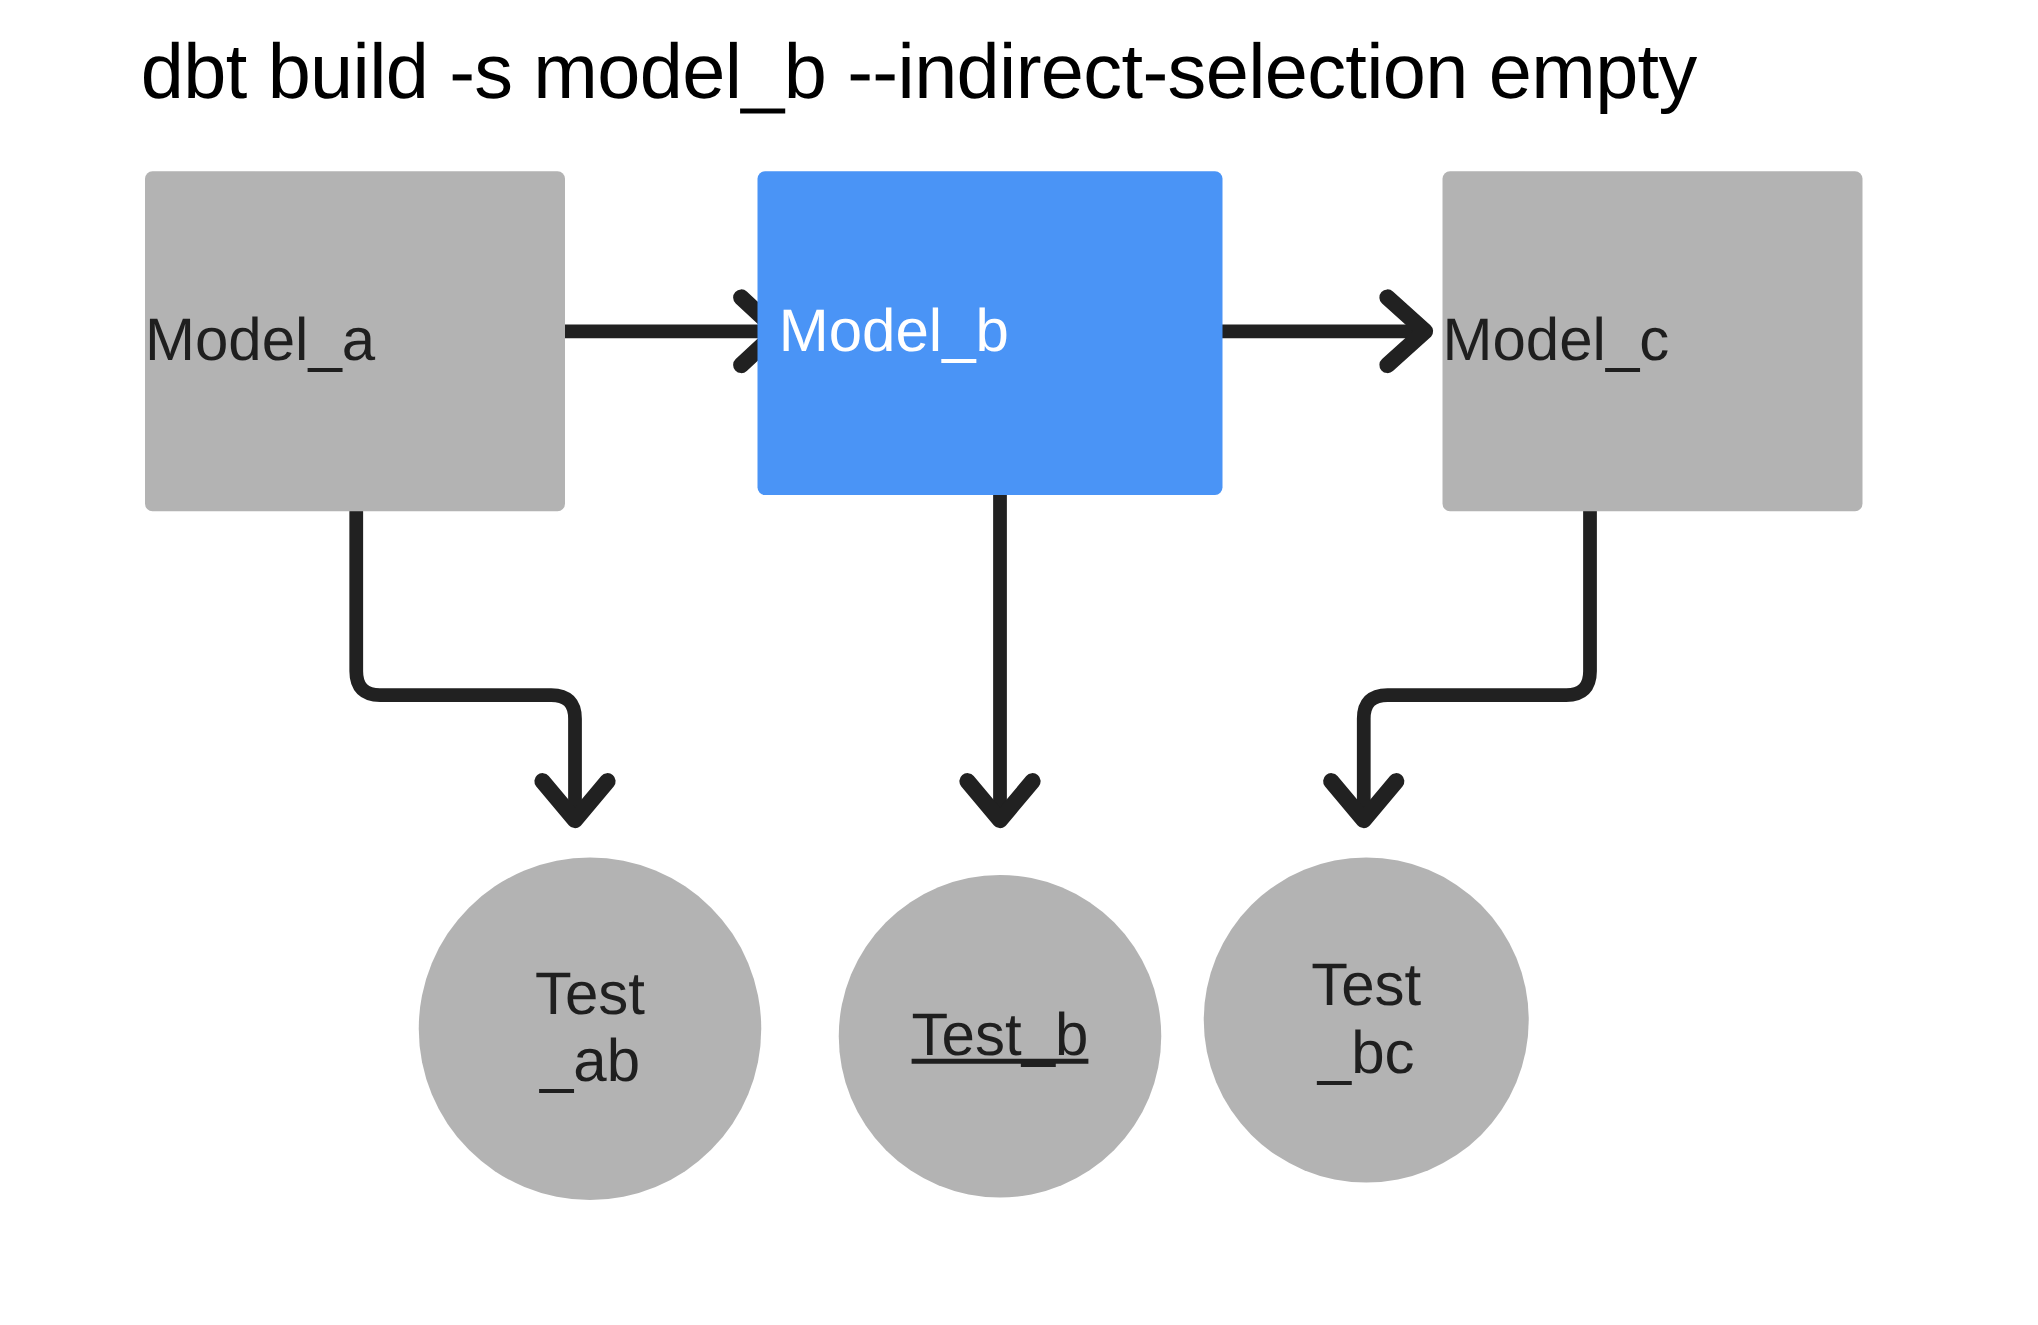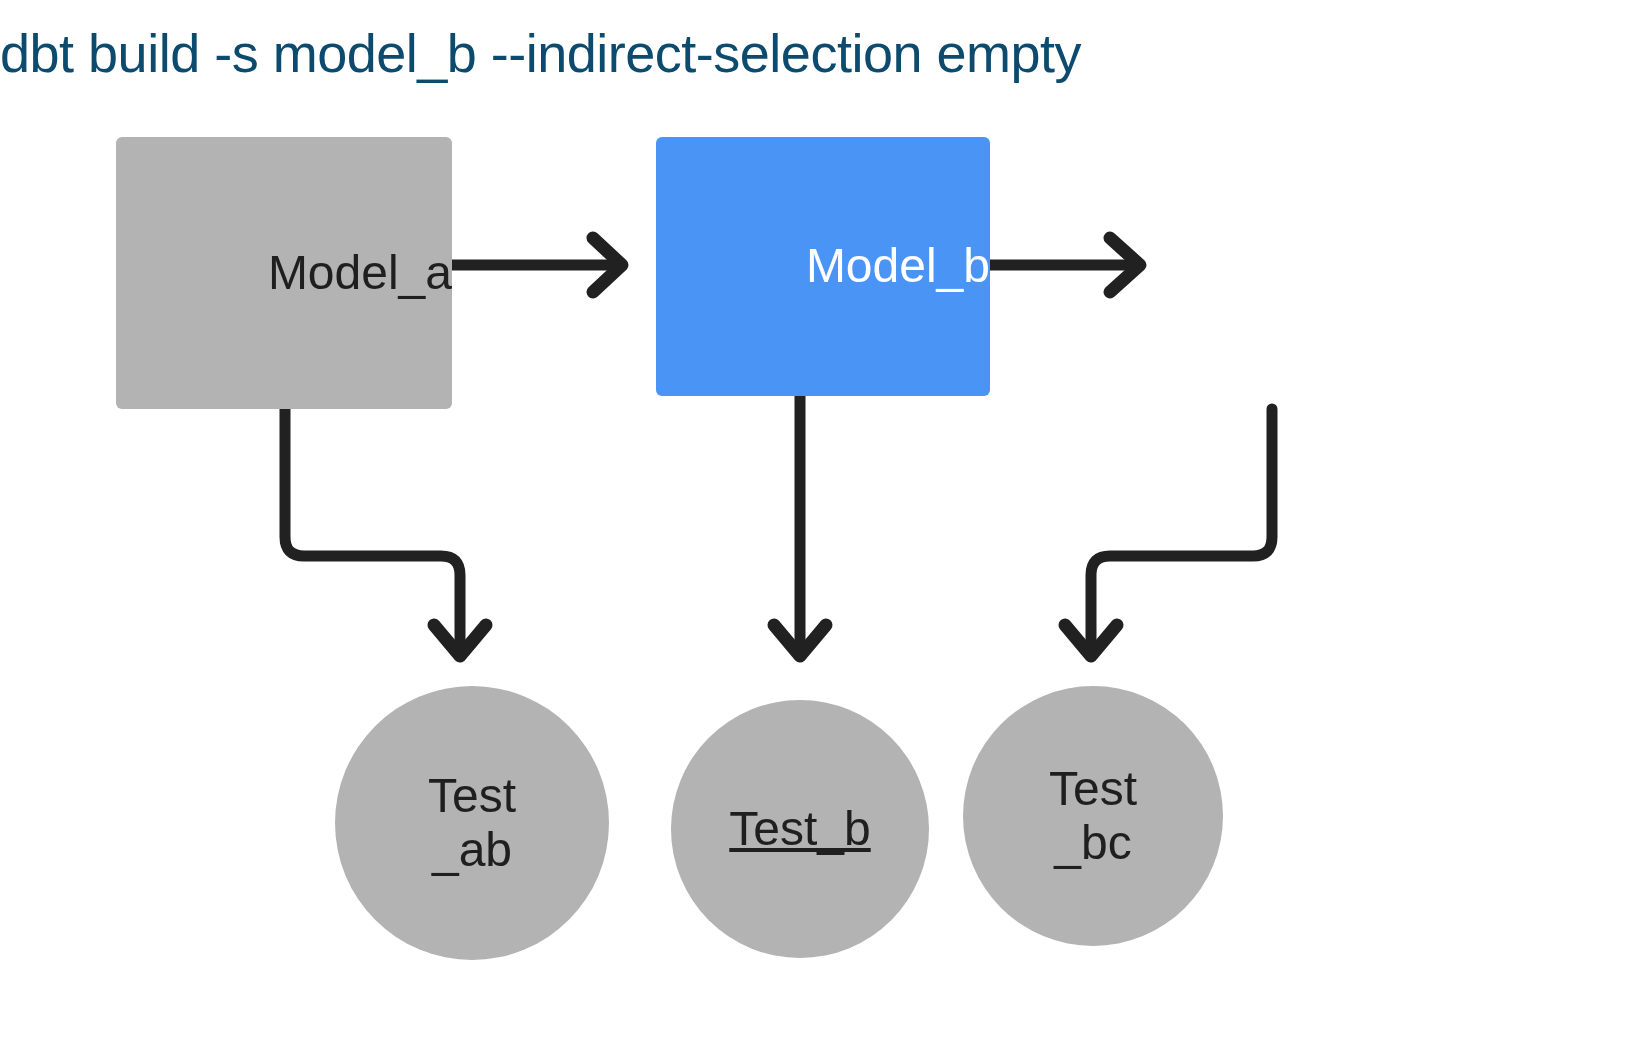--- a/index.html
+++ b/index.html
@@ -23,32 +23,32 @@
     top: 0;
     width: 1630px;
     height: 1060px;
     pointer-events: none;
   }
   .title {
     position: absolute;
     left: 0;
     top: 22px;
     width: 1470px;
-    text-align: left;
-    font-size: 54px;
-    color: #0c4a6e;
+    text-align: center;
+    font-size: 62px;
+    color: #000000;
     letter-spacing: -0.5px;
     white-space: nowrap;
   }
   .node-box {
     position: absolute;
     border-radius: 6px;
     display: flex;
     align-items: center;
-    justify-content: flex-end;
+    justify-content: flex-start;
     font-size: 48px;
     line-height: 1.05;
     text-align: center;
     box-sizing: border-box;
   }
   .node-box.model {
     background: #b3b3b3;
     color: #1f1f1f;
   }
   .node-box.model.selected {
@@ -105,24 +105,27 @@
         <polyline points="1065,625 1091,656 1117,625" stroke-width="13"></polyline>
       </g>
 
     </g>
   </svg>
 
   <div class="node-box model" style="left:116px; top:137px; width:336px; height:272px;">
     <span>Model_a</span>
   </div>
 
-  <div class="node-box model selected" style="left:656px; top:137px; width:334px; height:259px;">
+  <div class="node-box model selected" style="left:606px; top:137px; width:372px; height:259px;padding-left:17px;">
     <span>Model_b</span>
   </div>
 
+  <div class="node-box model" style="left:1154px; top:137px; width:336px; height:272px;">
+    <span>Model_c</span>
+  </div>
 
   <div class="node-circle" style="left:335px; top:686px; width:274px; height:274px;">
     <span>Test
 _ab</span>
   </div>
 
   <div class="node-circle" style="left:671px; top:700px; width:258px; height:258px;text-decoration:underline;">
     <span>Test_b</span>
   </div>
 

